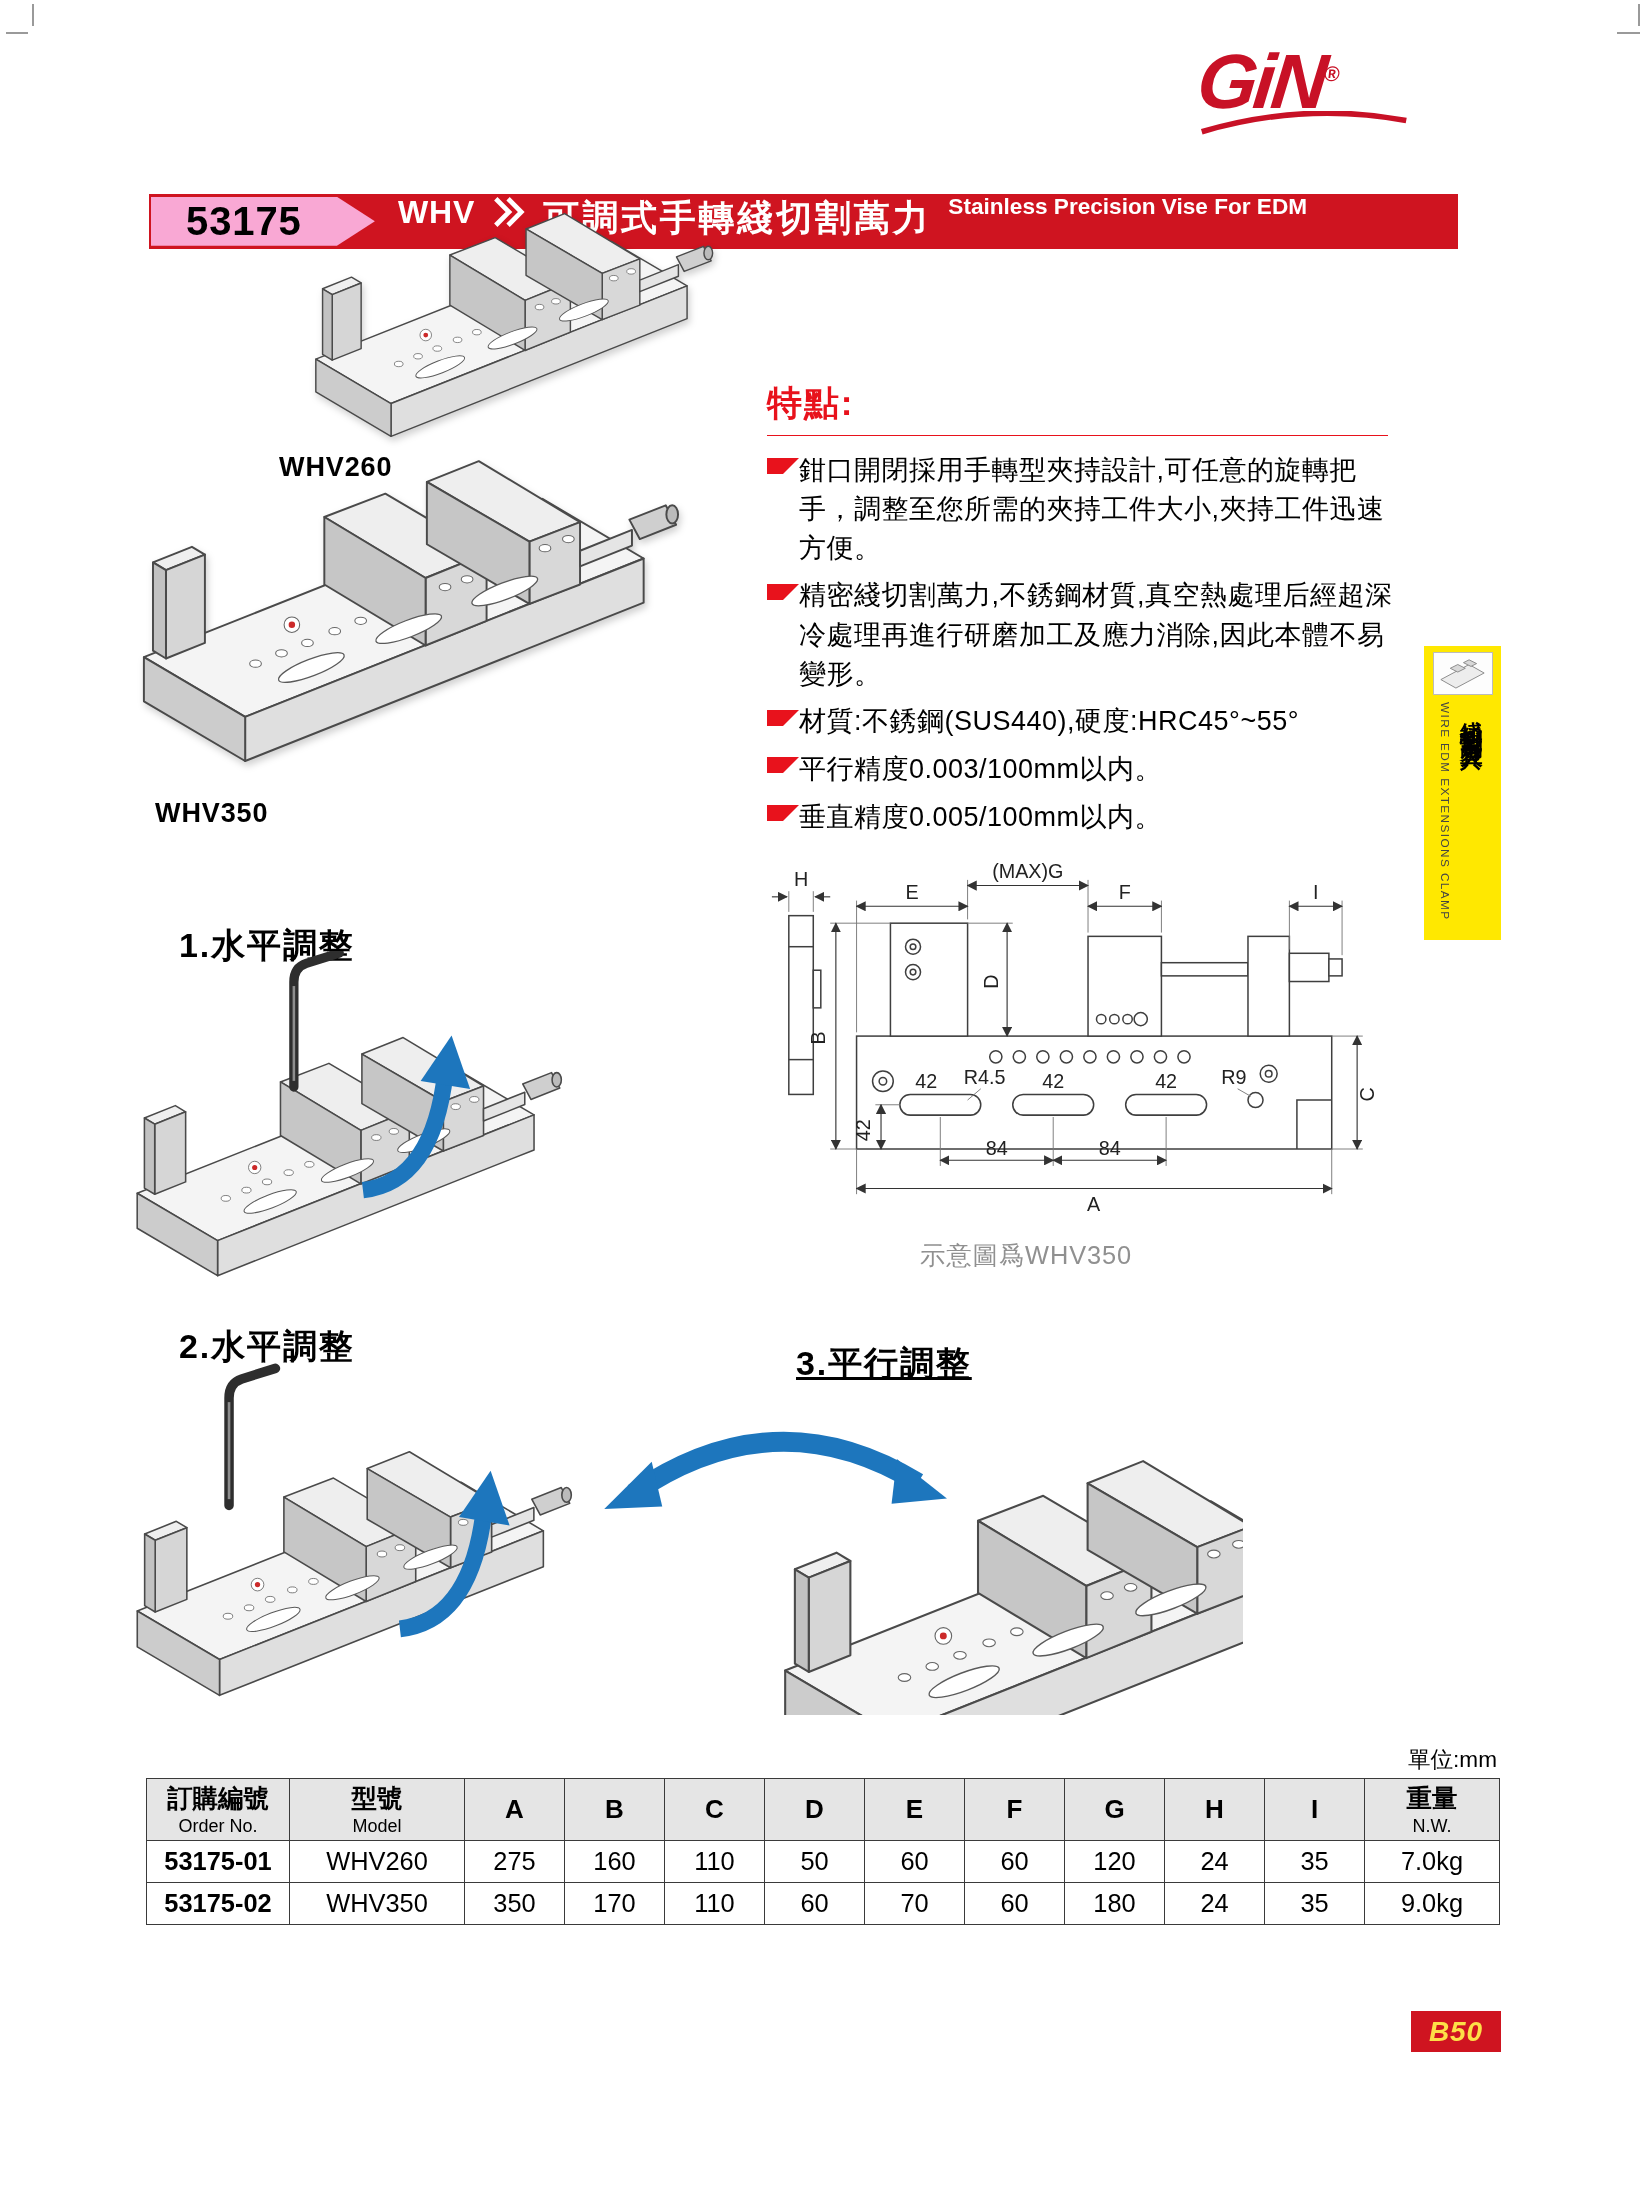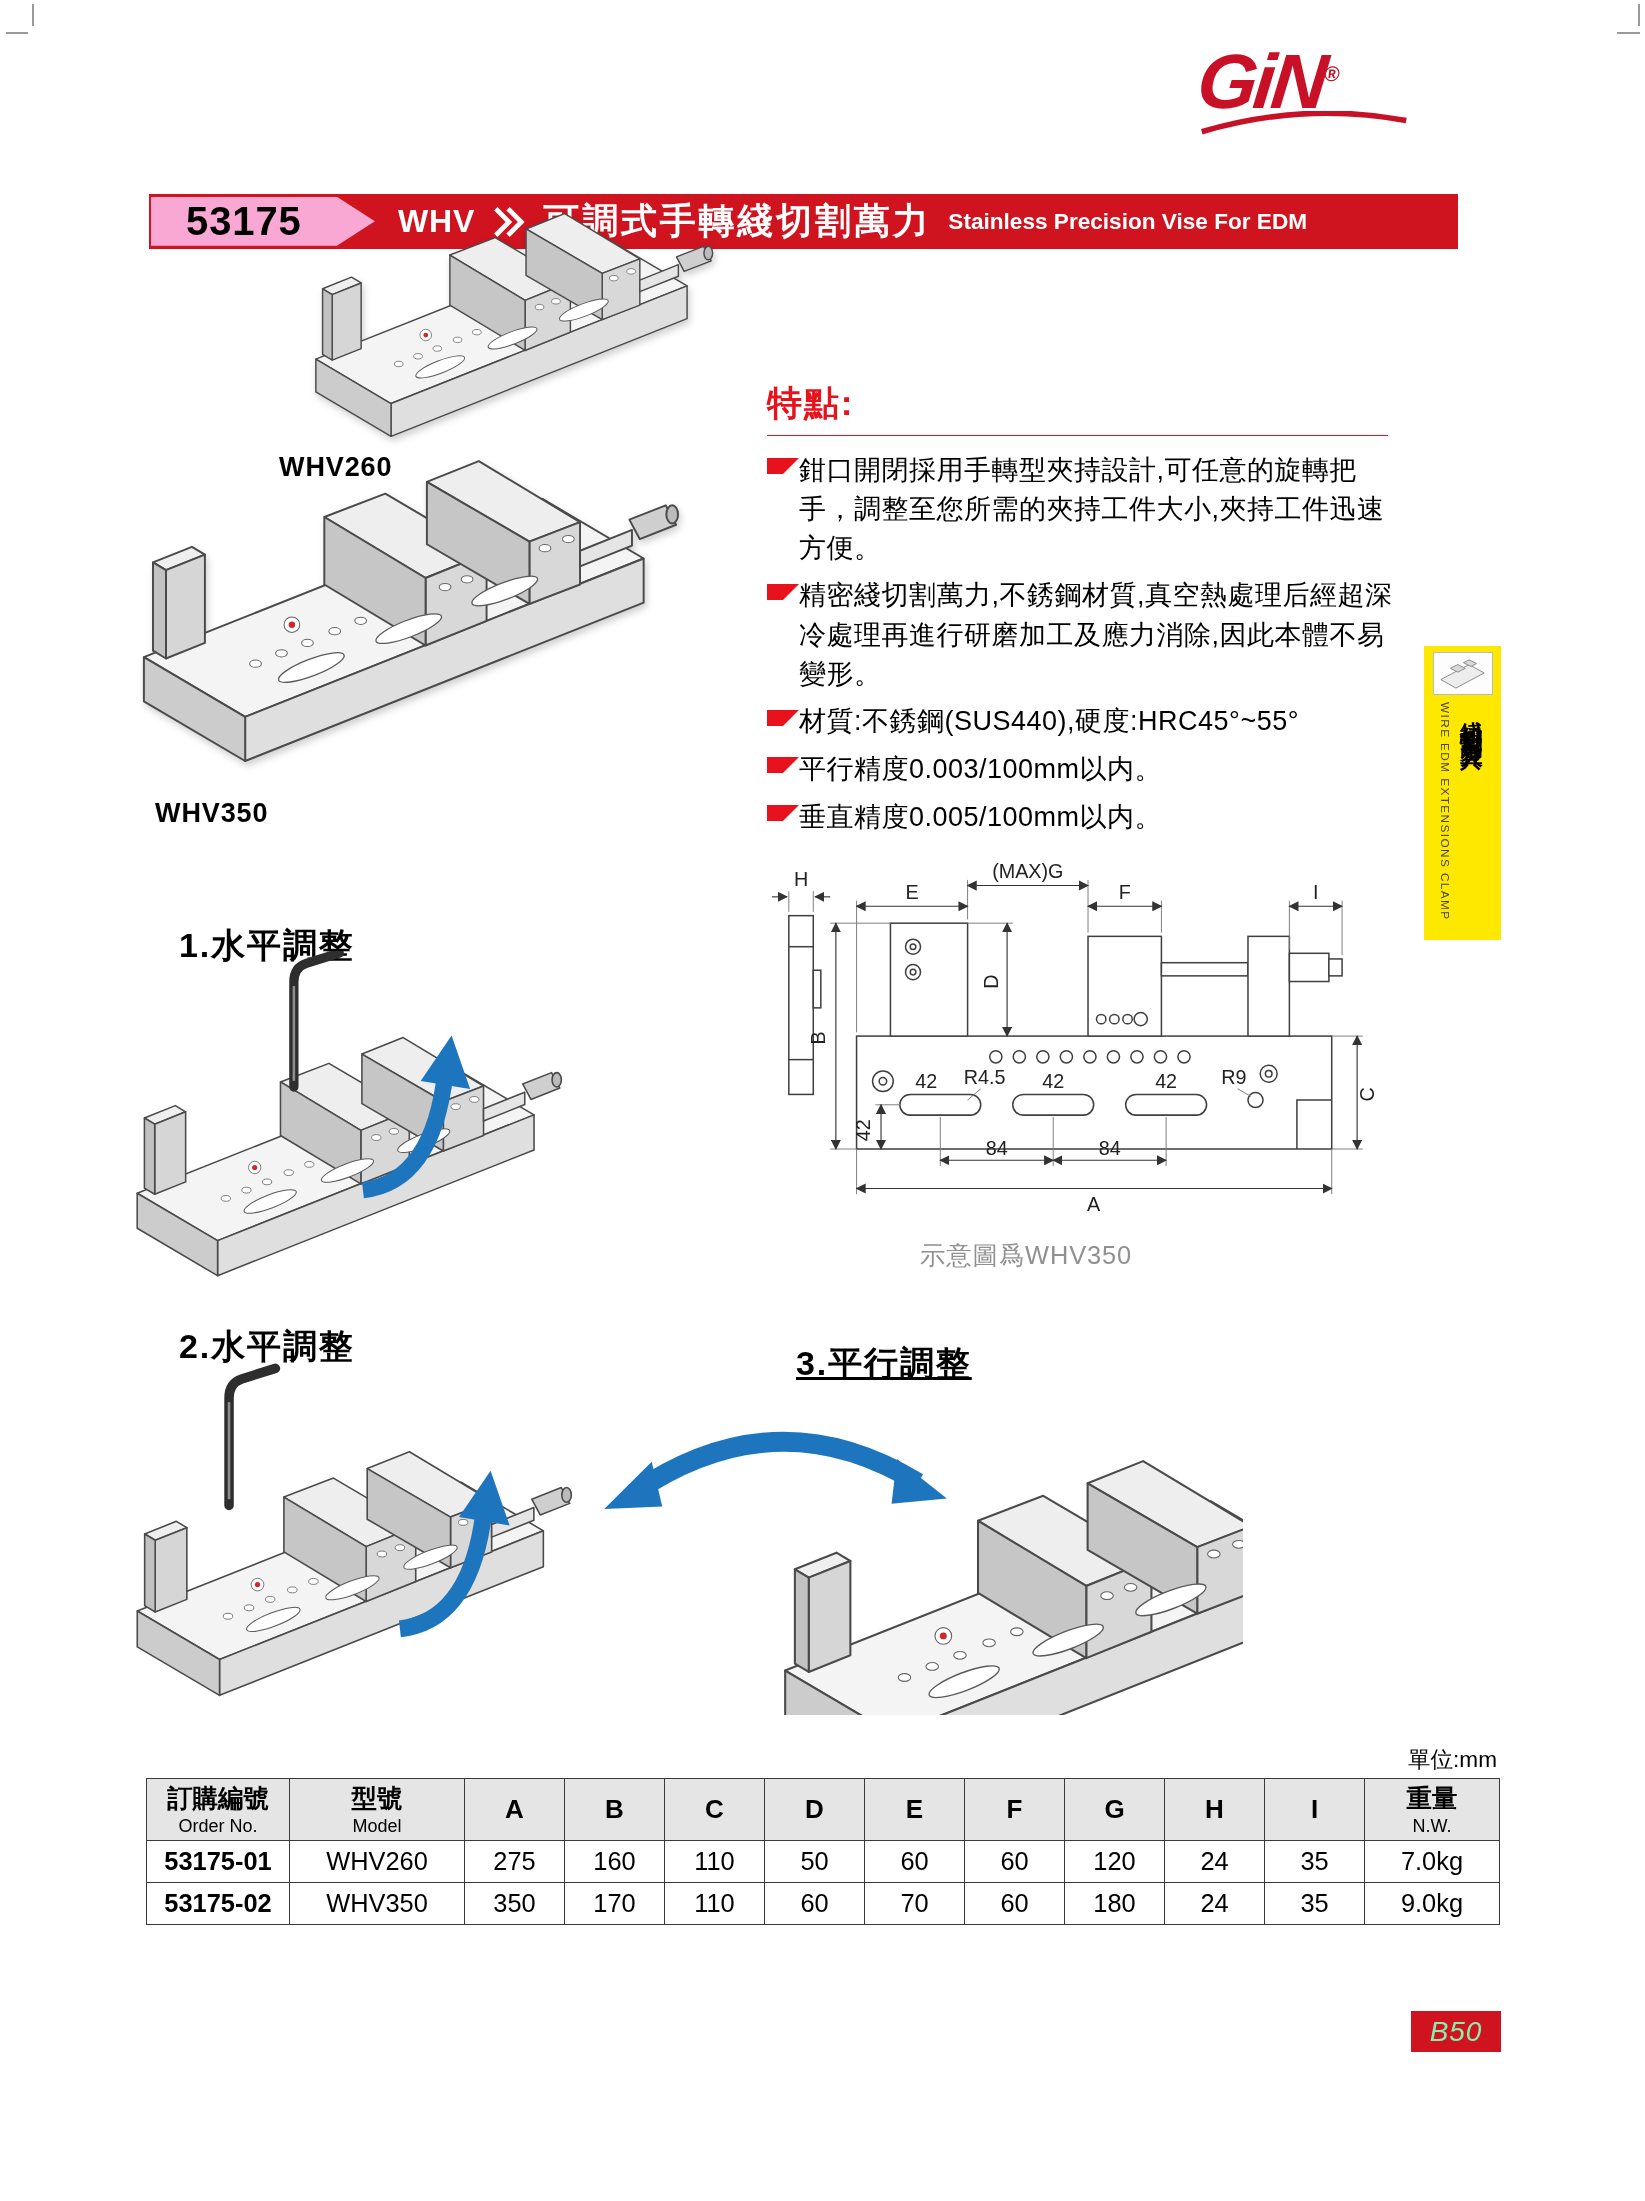--- a/index.html
+++ b/index.html
@@ -19,21 +19,21 @@
   .logo-text sup { font-size:21px; font-style:normal; letter-spacing:0; vertical-align:super; }
   .logo-swoosh { position:absolute; left:0; top:68px; }
 
   
   .header-bar { left:149px; top:194px; width:1309px; height:55px; background:#cf1420; }
   .code-pennant { position:absolute; left:1.9px; top:2.8px; width:224px; height:49px; background:#f9a8d4;
     clip-path:polygon(0 0,186px 0,224px 24.5px,186px 49px,0 49px);
     display:flex; align-items:center; justify-content:center; padding-right:38px;
     font-size:40px; font-weight:bold; color:#000; letter-spacing:0.9px; }
   .bar-content { position:absolute; left:249px; top:0; height:55px; display:flex;
-    align-items:center; gap:17px; white-space:nowrap; }
+    gap:17px; white-space:nowrap; }
   .series-label { color:#fff; font-size:32px; font-weight:bold; letter-spacing:0.9px; }
   .title-zh { color:#fff; font-size:36px; font-weight:bold; letter-spacing:2.8px; }
   .title-en { color:#fff; font-size:22.6px; font-weight:bold; }
 
   
   .model-label { font-size:27px; font-weight:bold; letter-spacing:0.9px; }
   .pshadow { filter:drop-shadow(2.8px 4.7px 3.8px rgba(0,0,0,0.18)); }
 
   
   .features { left:767px; top:380px; width:652px; }
@@ -67,21 +67,21 @@
   .spec-table th, .spec-table td { border:1.4px solid #3a3a3a; text-align:center; vertical-align:middle; }
   .spec-table th { background:#e5e5e5; height:62px; }
   .th-zh { font-size:25.4px; font-weight:bold; }
   .th-en { font-size:18px; font-weight:normal; }
   .dim-th { font-size:26px; font-weight:bold; }
   .spec-table td { height:42px; font-size:25.4px; background:#fff; }
   .order-cell { font-weight:bold; }
 
   
   .page-box { left:1411px; top:2011px; width:90px; height:41px; background:#cf1420;
-    color:#86efac; font-weight:normal; font-style:italic; font-size:28px;
+    color:#fde047; font-weight:bold; font-style:italic; font-size:28px;
     display:flex; align-items:center; justify-content:center; letter-spacing:0.9px; }
 
   svg text { font-family:"Liberation Sans","DejaVu Sans",sans-serif; }
 </style>
 </head>
 <body>
 
 <svg width="0" height="0" style="position:absolute" aria-hidden="true">
   <defs>
     <g id="vise-g">

